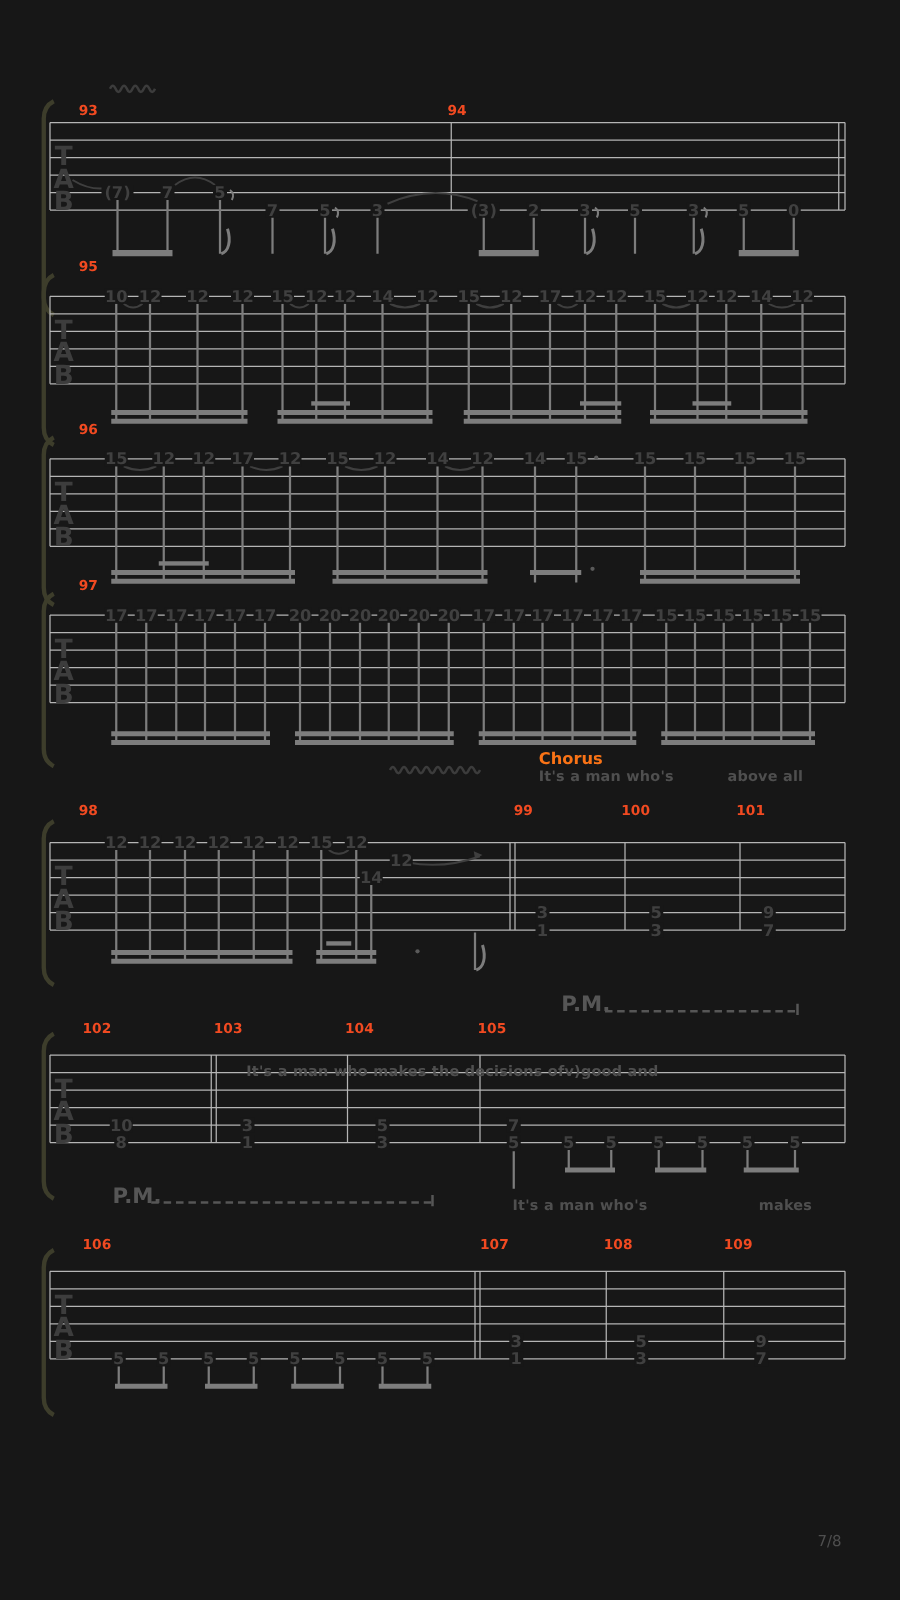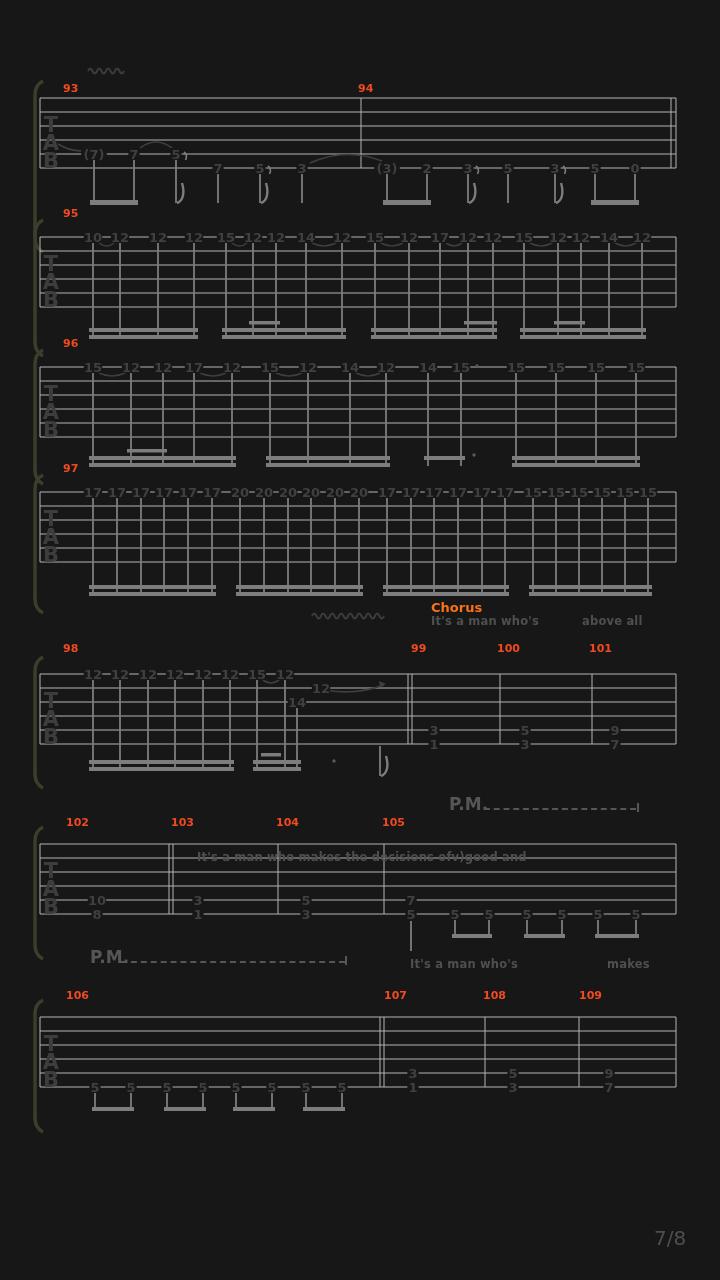--- a/index.html
+++ b/index.html
@@ -16,21 +16,21 @@
   .lyr3b{left:607px;top:957px;}
   .pm-label{font-size:17px;font-weight:bold;color:#565656;}
   .pm1-label{left:449px;top:794px;}
   .pm2-label{left:90px;top:947px;}
   .pm-line{position:absolute;border-top:2px dashed #565656;height:0;}
   .pm1-line{left:484px;top:808px;width:152px;}
   .pm2-line{left:121px;top:961px;width:224px;}
   .pm-tick{position:absolute;width:2px;height:9px;background:#565656;}
   .pm1-tick{left:637px;top:803px;}
   .pm2-tick{left:345px;top:956px;}
-  .page-indicator{left:654px;top:1226px;font-size:20px;color:#4e4e4e;}
+  .page-indicator{left:654px;top:1226px;font-size:12px;color:#4e4e4e;}
 </style>
 </head>
 <body>
 
 <div id="tab-page">
   <svg id="tab-svg" width="720" height="1280">
       <path d="M 88 71 q2.2,-5 4.5,0 q2.2,5 4.5,0 q2.2,-5 4.5,0 q2.2,5 4.5,0 q2.2,-5 4.5,0 q2.2,5 4.5,0 q2.2,-5 4.5,0 q2.2,5 4.5,0" stroke="#3c3c3c" stroke-width="2" fill="none"></path>
       <path d="M 312 616 q2.2,-5 4.5,0 q2.2,5 4.5,0 q2.2,-5 4.5,0 q2.2,5 4.5,0 q2.2,-5 4.5,0 q2.2,5 4.5,0 q2.2,-5 4.5,0 q2.2,5 4.5,0 q2.2,-5 4.5,0 q2.2,5 4.5,0 q2.2,-5 4.5,0 q2.2,5 4.5,0 q2.2,-5 4.5,0 q2.2,5 4.5,0 q2.2,-5 4.5,0 q2.2,5 4.5,0" stroke="#3c3c3c" stroke-width="2" fill="none"></path>
       <g>
         <path d="M 43 81 Q 35 85 35 95 L 35 238 Q 35 248 43 252" stroke="#3d3d2b" stroke-width="3.5" fill="none"></path>

